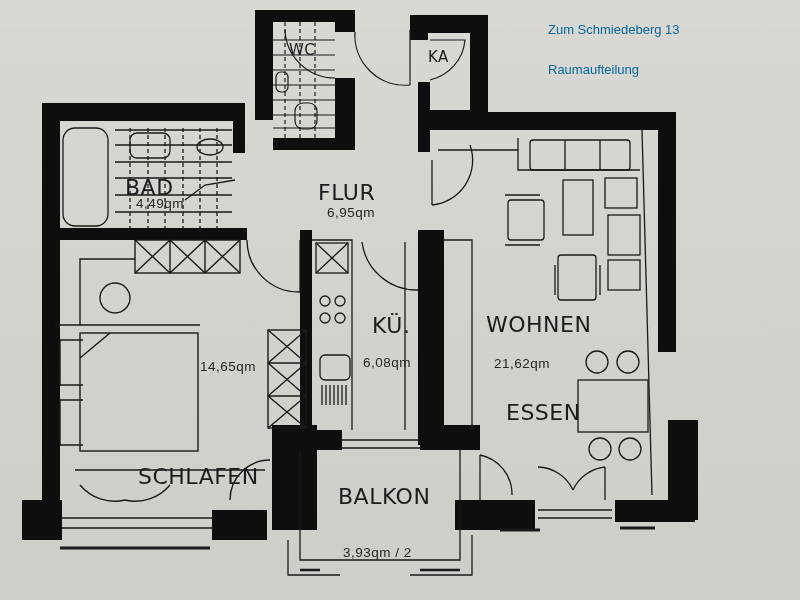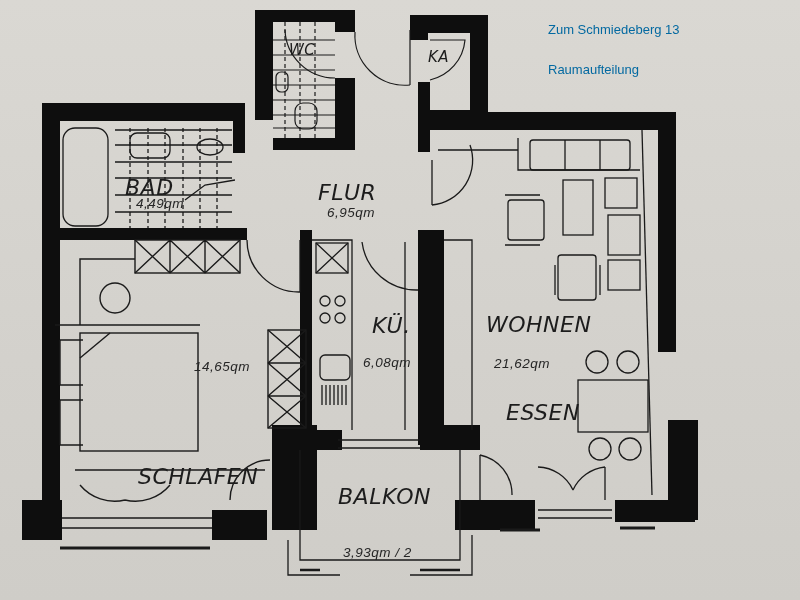--- a/index.html
+++ b/index.html
@@ -8,21 +8,21 @@
     background: #d6d4cf;
     font-family: "Liberation Sans", sans-serif;
   }
   .paper {
     position: absolute; left: 0; top: 0; width: 800px; height: 600px;
     background: linear-gradient(180deg, #dad8d3 0%, #d3d1cc 60%, #cfcdc8 100%);
   }
   svg.plan { position: absolute; left: 0; top: 0; }
   .lbl {
     position: absolute; color: #1c1c1c; white-space: nowrap;
-    font-family: "DejaVu Sans", sans-serif; letter-spacing: 0.5px; font-style: italic;
+    font-family: "DejaVu Sans", sans-serif; letter-spacing: 0.5px;
   }
   .room { font-size: 22px; font-weight: normal; }
   .area { font-family: "Liberation Sans", sans-serif; font-size: 13.5px; color: #262626; }
   .note { font-family: "Liberation Sans", sans-serif; font-size: 13px; color: #0369a1; position: absolute; }
 </style>
 </head>
 <body>
 
 <div class="paper"></div>
 
@@ -162,21 +162,21 @@
 
 <div class="lbl room" style="left:289px; top:41px; font-size:15px;">WC</div>
 <div class="lbl room" style="left:428px; top:48px; font-size:15px;">KA</div>
 
 <div class="lbl room" style="left:125px; top:175px;">BAD</div>
 <div class="lbl area" style="left:136px; top:196px;">4,49qm</div>
 
 <div class="lbl room" style="left:318px; top:180px;text-align:right;">FLUR</div>
 <div class="lbl area" style="left:327px; top:205px;">6,95qm</div>
 
-<div class="lbl area" style="left:194px; top:359px;">14,65qm</div>
+<div class="lbl area" style="left:200px; top:359px;">14,65qm</div>
 <div class="lbl room" style="left:118px; top:464px;margin-left:20px;">SCHLAFEN</div>
 
 <div class="lbl room" style="left:372px; top:313px;">KÜ.</div>
 <div class="lbl area" style="left:363px; top:355px;">6,08qm</div>
 
 <div class="lbl room" style="left:486px; top:312px;">WOHNEN</div>
 <div class="lbl area" style="left:494px; top:356px;">21,62qm</div>
 <div class="lbl room" style="left:506px; top:400px;">ESSEN</div>
 
 <div class="lbl room" style="left:338px; top:484px;text-align:right;">BALKON</div>

